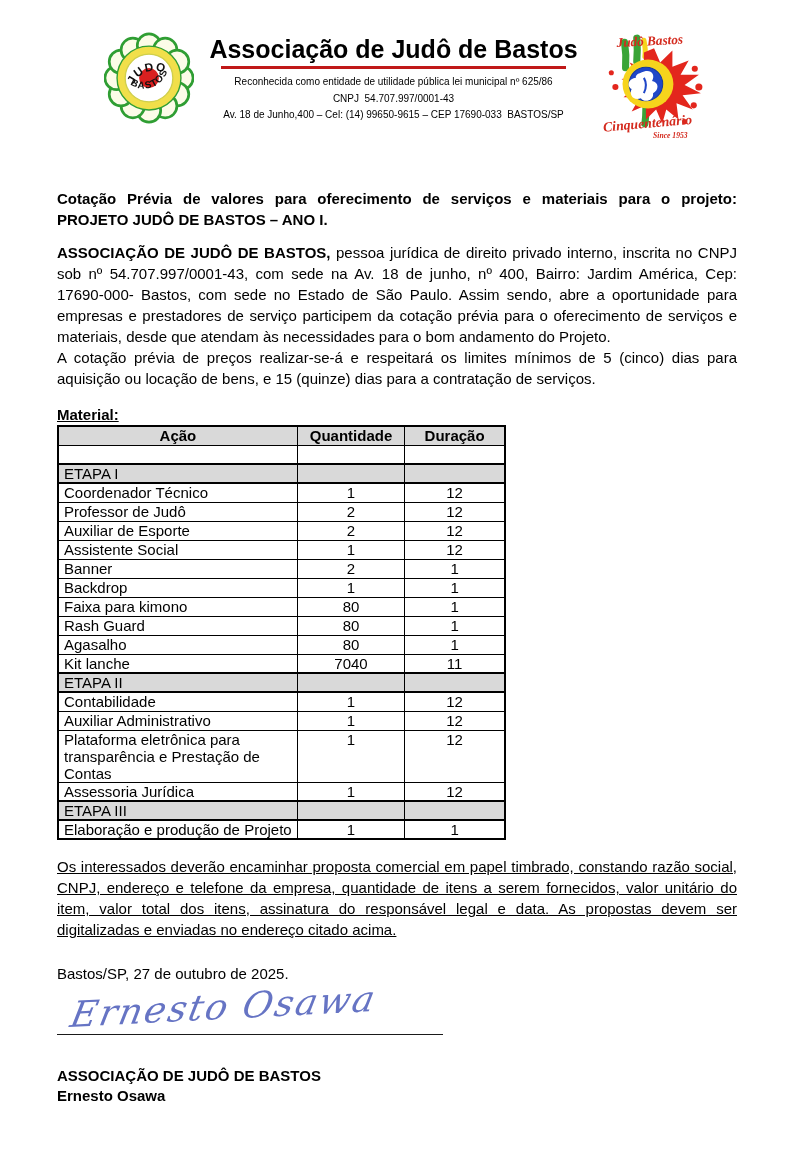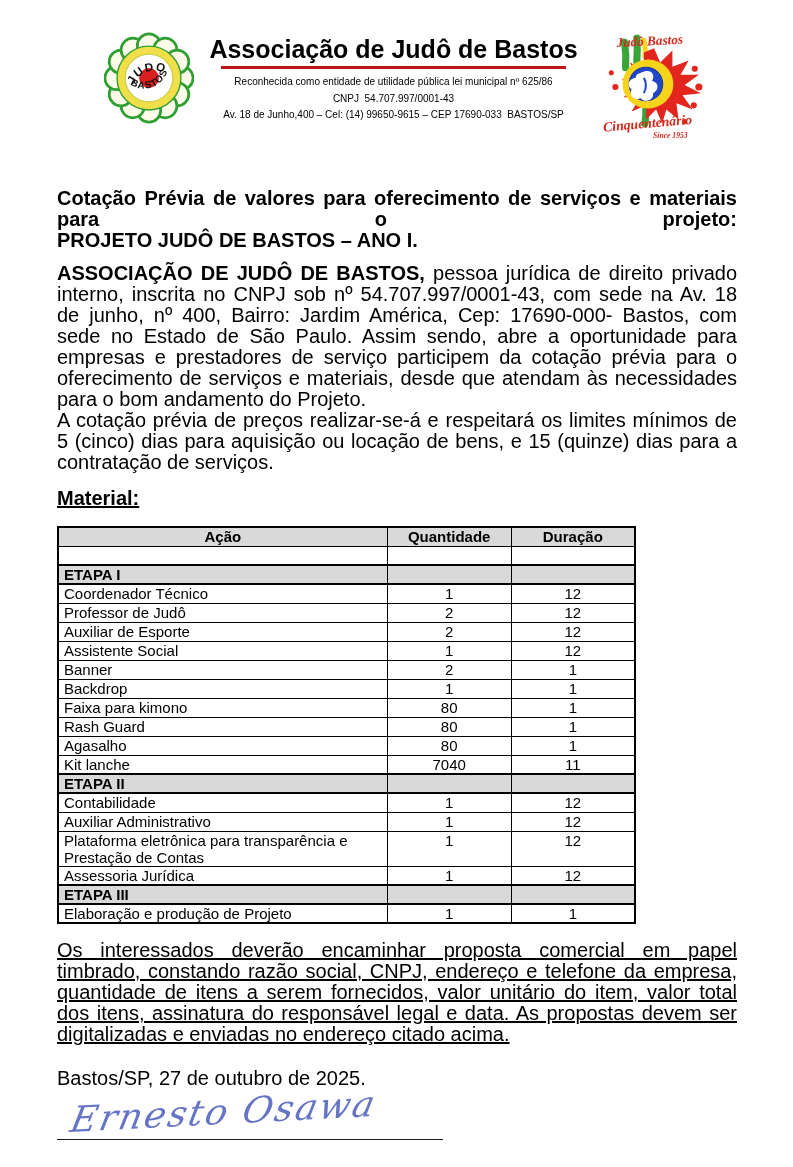--- a/index.html
+++ b/index.html
@@ -11,37 +11,37 @@
   
   .letterhead { display:flex; align-items:flex-start; padding:30px 86px 0 104px; }
   .badge-left { width:90px; flex:0 0 90px; margin-top:2px; }
   .badge-right { width:114px; flex:0 0 114px; }
   .head-center { flex:1; text-align:center; padding-top:6px; }
   .org-title { font-size:25px; font-weight:bold; line-height:27px; }
   .red-rule { height:3px; width:345px; margin:3px auto 5px; background:var(--rule,#c01818); }
   .head-line { font-family:Liberation Sans, sans-serif; font-size:10px; line-height:16.5px; white-space:pre-wrap; }
   
   main { padding:0 56px 0 57px; }
-  p, .pline { font-size:20px; line-height:21px; }
+  p, .pline { font-size:15px; line-height:21px; }
   .just { text-align:justify; }
   .bold { font-weight:bold; }
   .subject-l1 { font-weight:bold; text-align:justify; text-align-last:justify; margin-top:44px; }
   .subject-l2 { font-weight:bold; }
   .intro { margin-top:12px; }
   .ato-heading { font-weight:bold; margin-top:21px; }
   .material-label { font-weight:bold; text-decoration:underline; margin-top:15px; display:inline-block; }
   
-  table.material { border-collapse:collapse; width:579px; margin-top:17px; border:2px solid #000; }
+  table.material { border-collapse:collapse; width:449px; margin-top:0; border:2px solid #000; }
   table.material th, table.material td {
     border:1px solid #000; font-size:15px; line-height:17px;
     padding:0 5px; height:19px; vertical-align:top;
   }
   table.material thead th { background:var(--section-bg,#d9d9d9); font-weight:bold; text-align:center; }
   table.material tr.empty td { height:19px; }
-  table.material tr.section td { background:var(--section-bg,#d9d9d9); font-weight:bold; border-top:2px solid #000; border-bottom:2px solid #000;}
+  table.material tr.section td { background:var(--section-bg,#d9d9d9); font-weight:normal; border-top:2px solid #000; border-bottom:2px solid #000;}
   td.c-num { text-align:center; }
   
   .proposal { margin-top:16px;text-decoration:underline; }
   .date-line { margin-top:23px; }
   .sig-block { margin-top:6px; position:relative; height:64px; }
   .sig-line { position:absolute; left:0; top:44px; width:386px; border-bottom:1.5px solid #1a1a1a; }
   .sig-script {
     position:absolute; left:16px; top:-4px;
     font-family:"DejaVu Serif", serif; font-style:italic; font-size:36px;
     color:var(--ink,#6674c4); transform:skewX(-14deg) rotate(-3deg);

